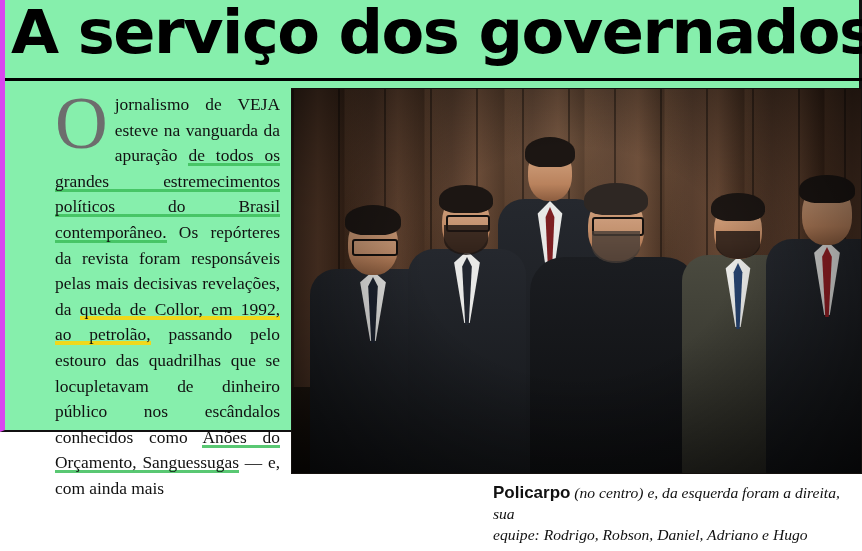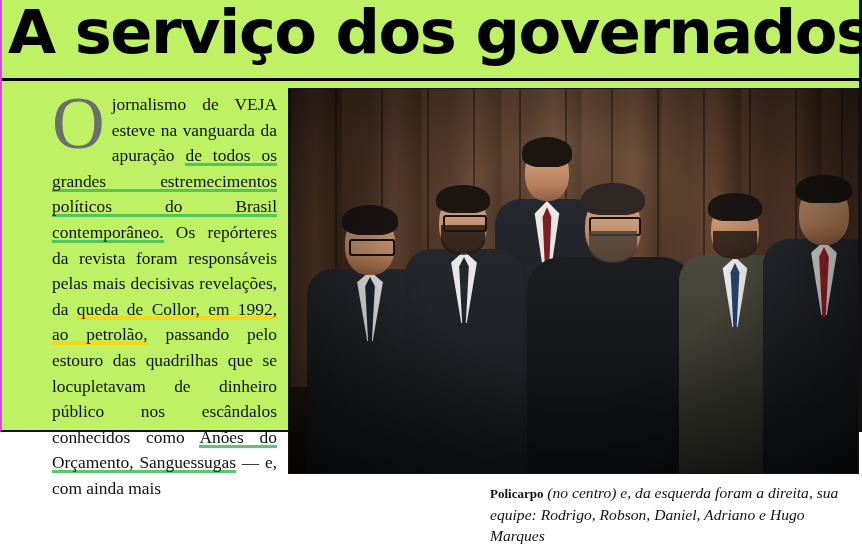--- a/index.html
+++ b/index.html
@@ -11,23 +11,23 @@
     width: 862px;
     height: 551px;
     overflow: hidden;
     font-family: "Liberation Serif", serif;
     color: #000;
   }
   #page {
     position: relative;
     width: 862px;
     height: 432px;
-    background: #bef264;
+    background: #86efac;
     box-sizing: border-box;
-    border-left: 2px solid #d946ef;
+    border-left: 5px solid #d946ef;
     border-right: 3px solid #111;
     border-bottom: 2px solid #111;
   }
   
   .headline {
     position: absolute;
     left: 6px;
     top: -6px;
     width: 850px;
     font-family: "DejaVu Sans", sans-serif;
@@ -169,23 +169,23 @@
     position: absolute;
     left: 488px;
     top: 482px;
     width: 370px;
     font-family: "Liberation Serif", serif;
     font-size: 15.6px;
     line-height: 21px;
     color: #111;
   }
   .caption .name {
-    font-family: Liberation Serif, serif;
+    font-family: Liberation Sans, sans-serif;
     font-weight: bold;
-    font-size: 13px;
+    font-size: 17px;
   }
   .caption .it { font-style: italic; }
 </style>
 </head>
 <body>
 
 <div id="page">
 
   <div class="headline">A serviço dos governados</div>
   <div class="headline-rule"></div>

